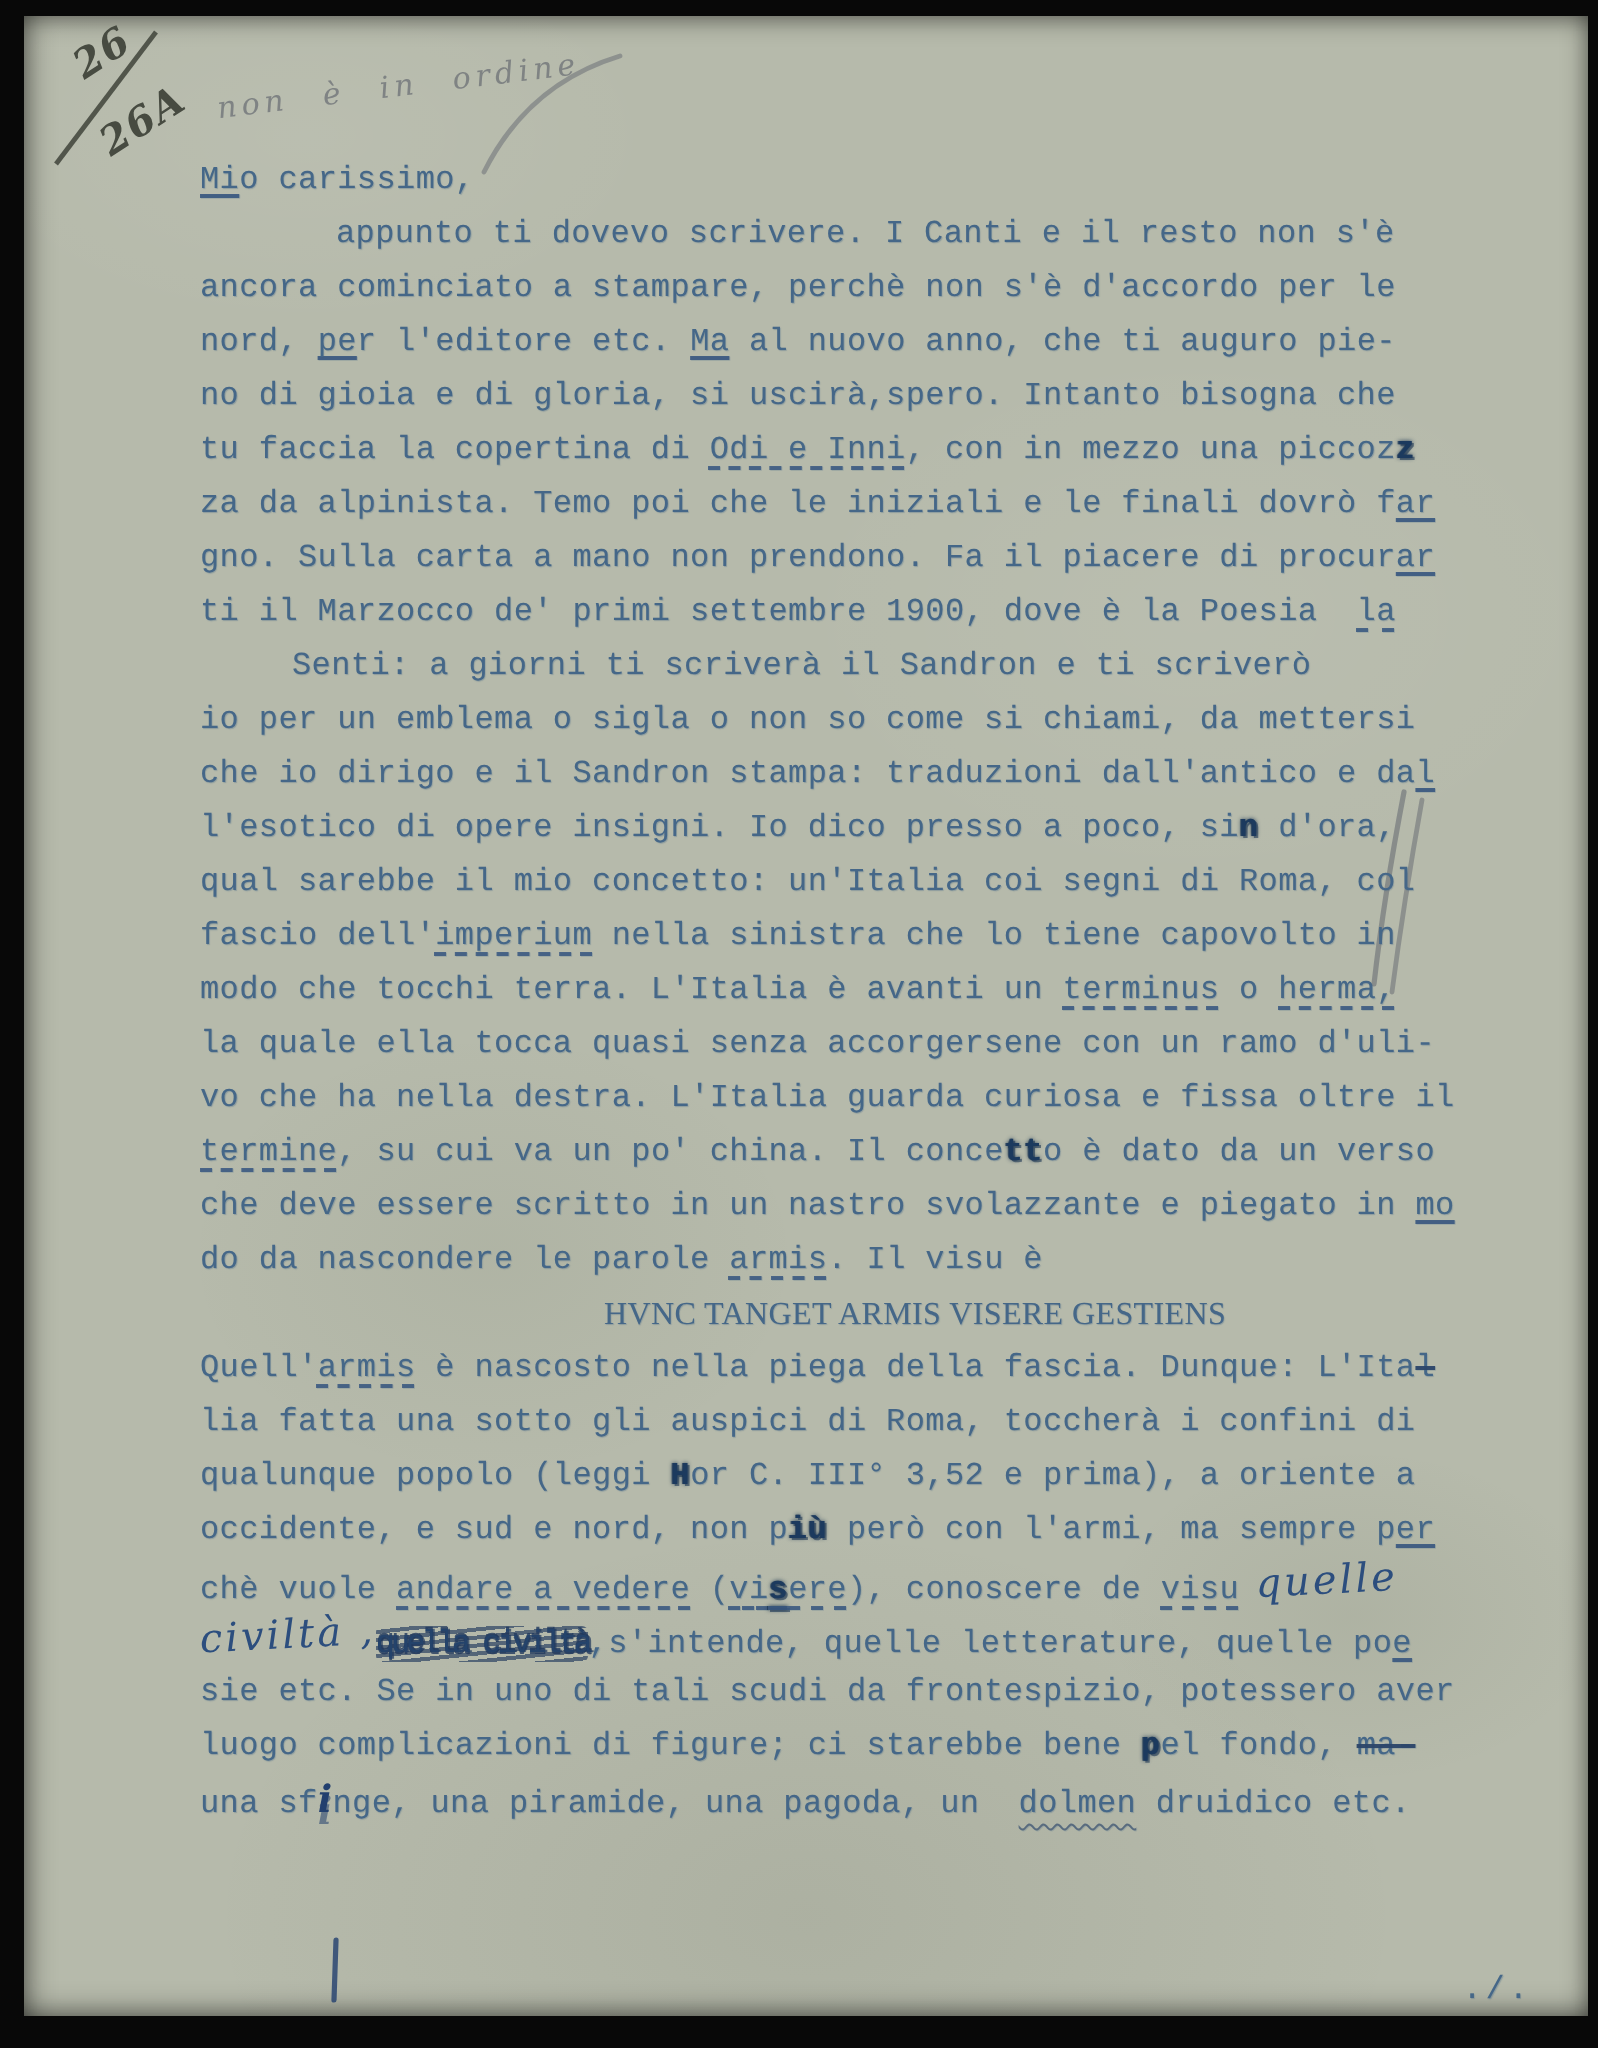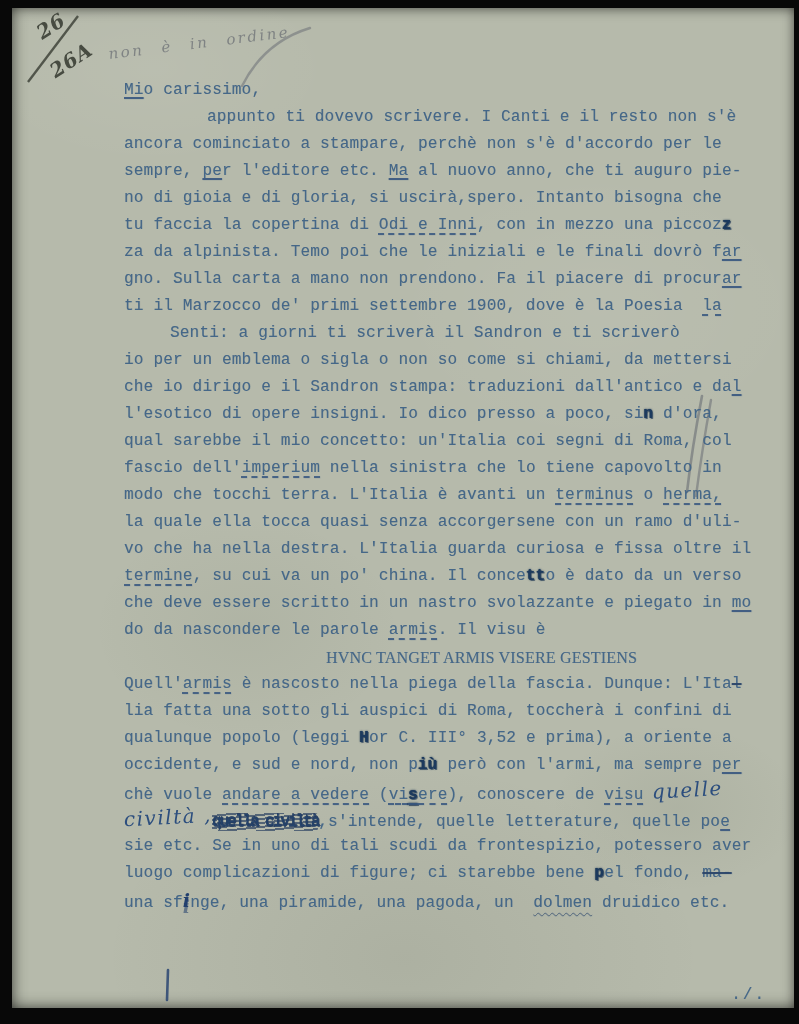--- a/index.html
+++ b/index.html
@@ -26,21 +26,20 @@
       inset -8px 0 12px -7px rgba(0,0,0,.4),
       inset 0 9px 12px -7px rgba(0,0,0,.4),
       inset 0 -10px 14px -8px rgba(0,0,0,.45);
   }
   .pencil-svg{position:absolute;left:0;top:0;width:100%;height:100%;pointer-events:none;}
   .letter-body{
     position:absolute;left:88px;top:69px;
     font-size:16px;line-height:27px;color:var(--ink);
     letter-spacing:.2px;
     text-shadow:.4px .3px .5px rgba(69,103,136,.35);
-    margin-left:24px;
   }
   .line{height:27px;line-height:27px;white-space:pre;}
   .seg{display:inline;}
   .u{text-decoration:underline solid rgba(58,88,128,.9);text-decoration-thickness:1.6px;text-underline-offset:3px;}
   .du{text-decoration:underline dashed rgba(58,88,128,.85);text-decoration-thickness:1.8px;text-underline-offset:4px;}
   .blot{
     color:var(--ink-dark);font-weight:bold;
     text-shadow:0 0 2px rgba(22,48,79,.95),1px 1px 0 rgba(22,48,79,.55),-.5px 0 0 rgba(22,48,79,.6);
   }
   .strike{text-decoration:line-through solid rgba(44,70,105,.95);text-decoration-thickness:2px;}
@@ -96,23 +95,23 @@
     <line x1="156" y1="962" x2="155" y2="992" stroke="rgba(34,63,110,.8)" stroke-width="2.6" stroke-linecap="round"></line>
   </svg>
 
   <span class="arch arch-top">26</span>
   <span class="arch arch-bottom">26A</span>
 
   <div class="pencil-note">non è in ordine</div>
 
   <div class="letter-body">
       <div class="line"><span class="seg u">Mi</span><span class="seg">o carissimo,</span></div>
-      <div class="line" style="padding-left: 68px; text-align: center;"><span class="seg">appunto ti dovevo scrivere. I Canti e il resto non s'è</span></div>
+      <div class="line" style="padding-left: 68px;"><span class="seg">appunto ti dovevo scrivere. I Canti e il resto non s'è</span></div>
       <div class="line"><span class="seg">ancora cominciato a stampare, perchè non s'è d'accordo per le</span></div>
-      <div class="line"><span class="seg">sempre, </span><span class="seg u">pe</span><span class="seg">r l'editore etc. </span><span class="seg u">Ma</span><span class="seg"> al nuovo anno, che ti auguro pie-</span></div>
+      <div class="line"><span class="seg">nord, </span><span class="seg u">pe</span><span class="seg">r l'editore etc. </span><span class="seg u">Ma</span><span class="seg"> al nuovo anno, che ti auguro pie-</span></div>
       <div class="line"><span class="seg">no di gioia e di gloria, si uscirà,spero. Intanto bisogna che</span></div>
       <div class="line"><span class="seg">tu faccia la copertina di </span><span class="seg du">Odi e Inni</span><span class="seg">, con in mezzo una piccoz</span><span class="seg blot">z</span></div>
       <div class="line"><span class="seg">za da alpinista. Temo poi che le iniziali e le finali dovrò f</span><span class="seg u">ar</span></div>
       <div class="line"><span class="seg">gno. Sulla carta a mano non prendono. Fa il piacere di procur</span><span class="seg u">ar</span></div>
       <div class="line"><span class="seg">ti il Marzocco de' primi settembre 1900, dove è la Poesia  </span><span class="seg du">la</span></div>
       <div class="line" style="padding-left: 46px;"><span class="seg">Senti: a giorni ti scriverà il Sandron e ti scriverò</span></div>
       <div class="line"><span class="seg">io per un emblema o sigla o non so come si chiami, da mettersi</span></div>
       <div class="line"><span class="seg">che io dirigo e il Sandron stampa: traduzioni dall'antico e da</span><span class="seg u">l</span></div>
       <div class="line"><span class="seg">l'esotico di opere insigni. Io dico presso a poco, si</span><span class="seg blot">n</span><span class="seg"> d'ora,</span></div>
       <div class="line"><span class="seg">qual sarebbe il mio concetto: un'Italia coi segni di Roma, col</span></div>

